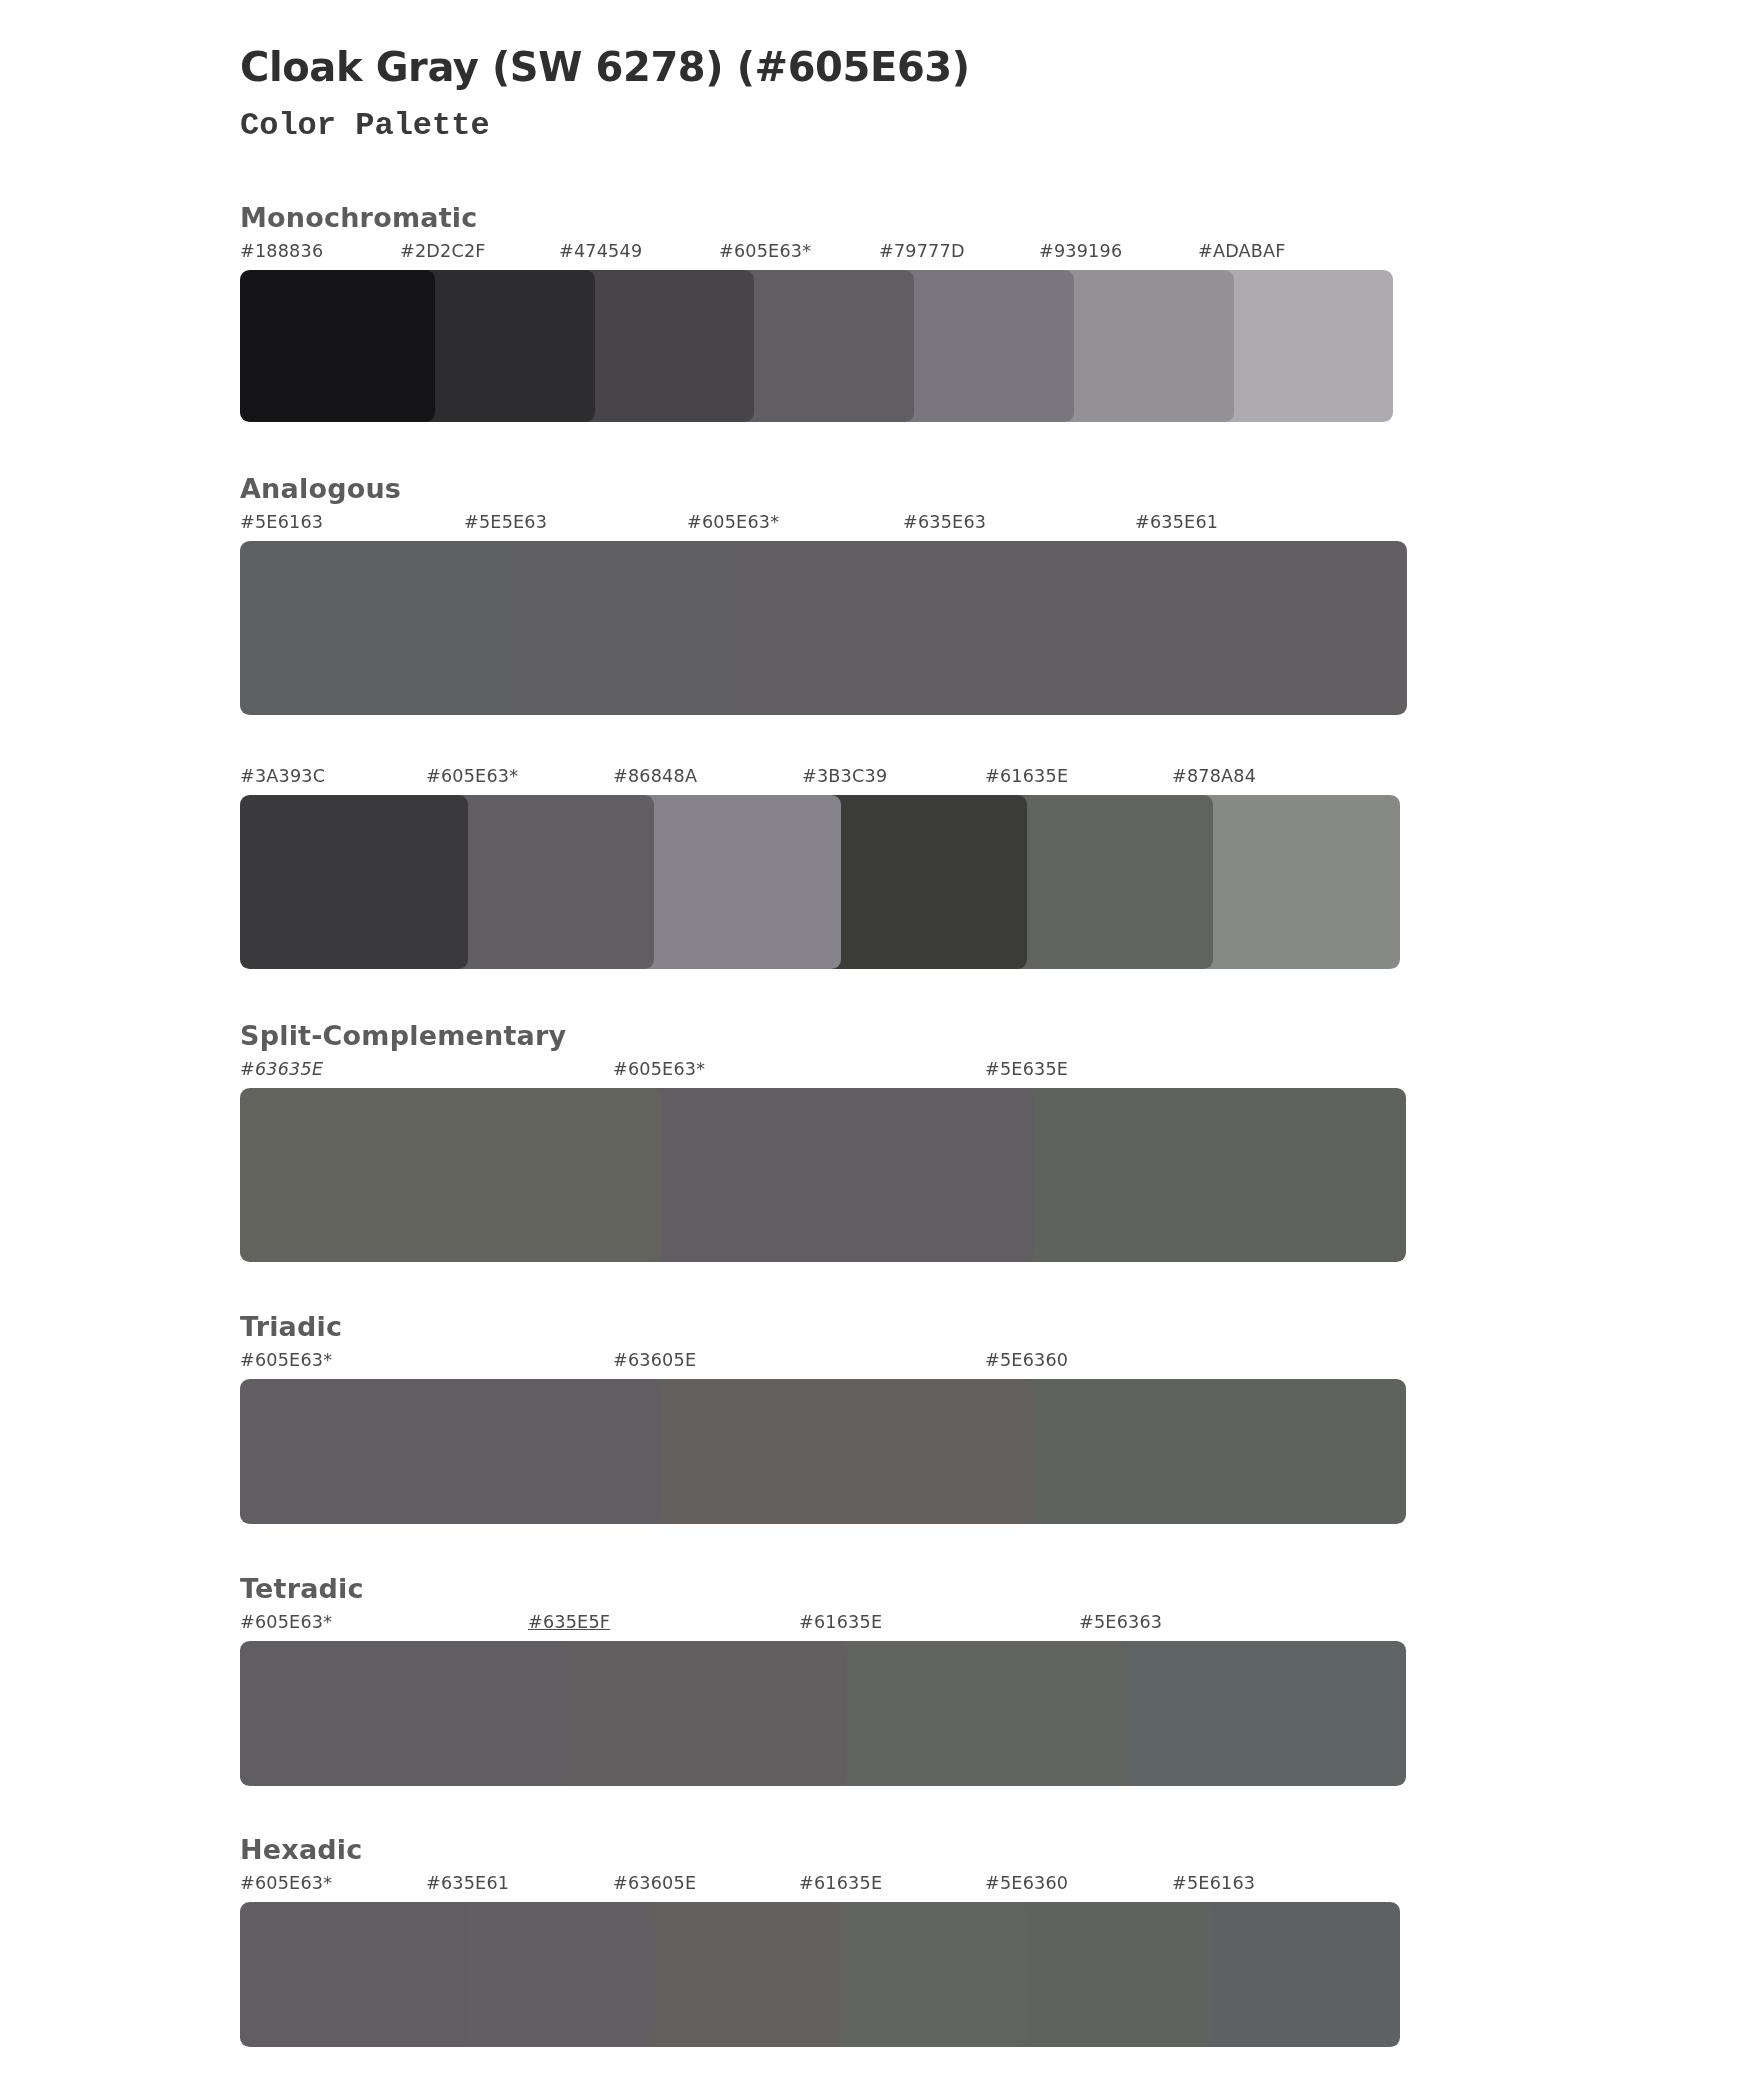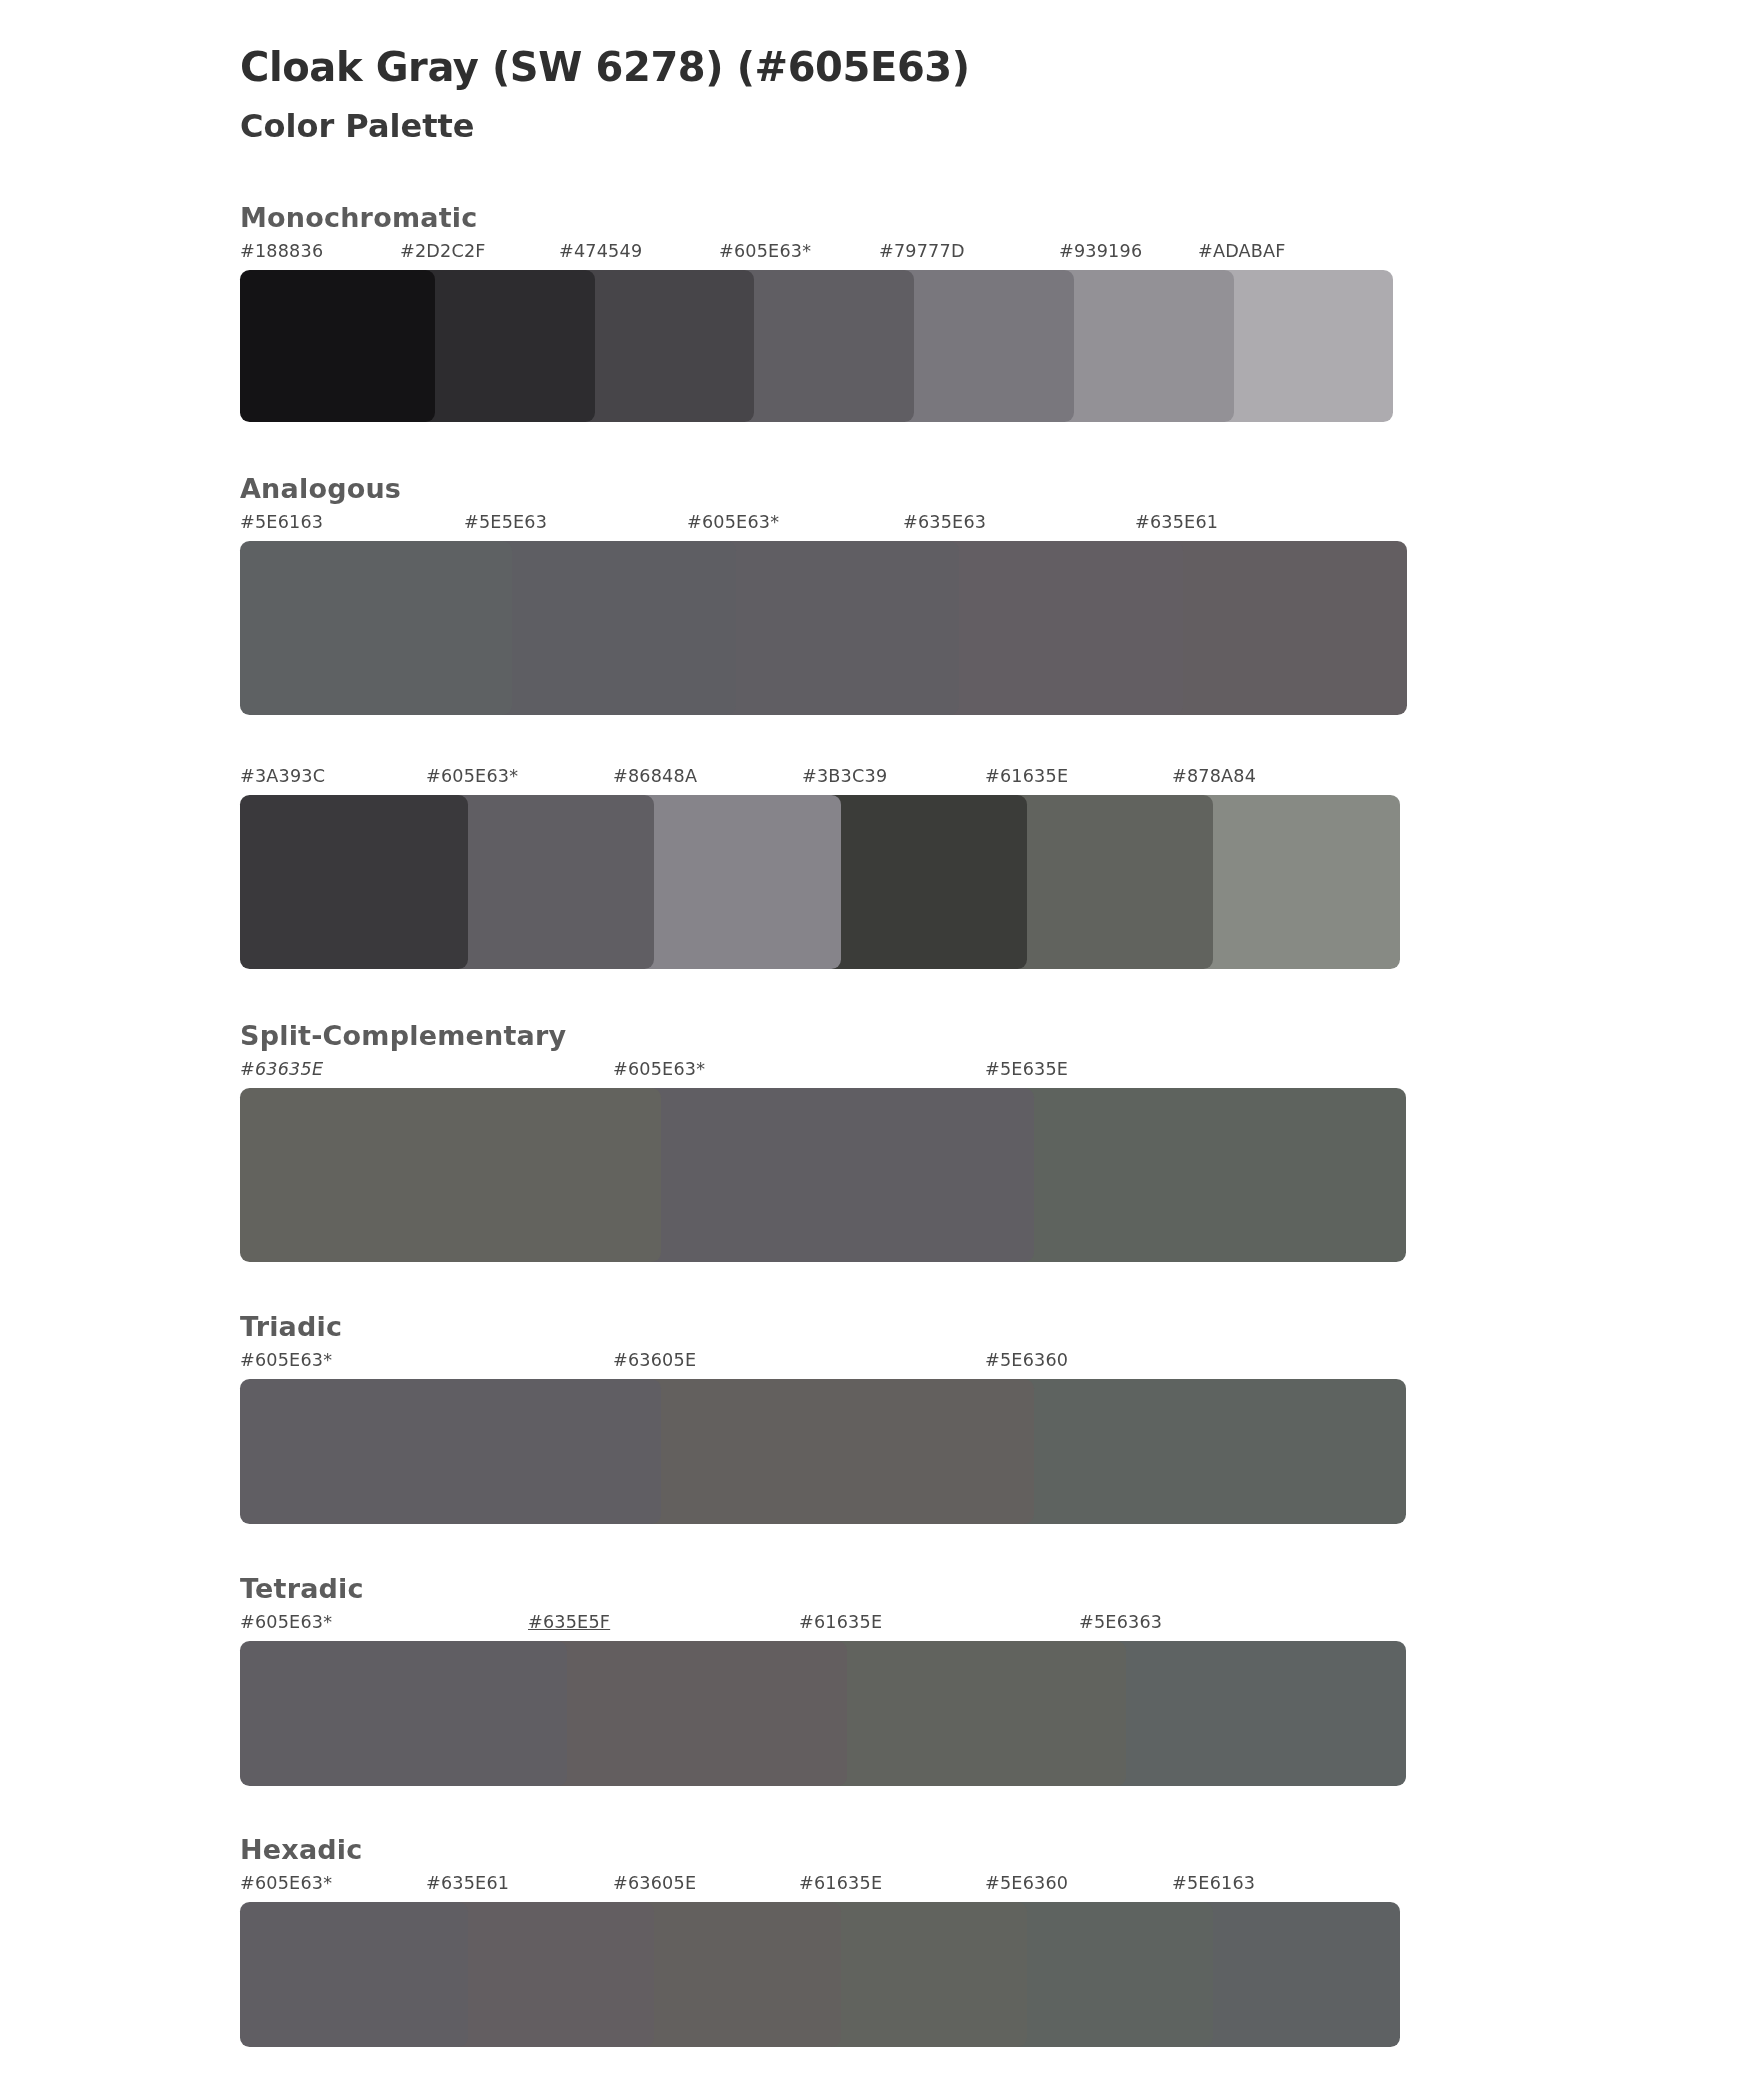--- a/index.html
+++ b/index.html
@@ -28,20 +28,21 @@
     margin: 0 0 0 240px;
     padding-top: 17.6px;
     line-height: 1.25;
   }
   .subtitle {
     font-size: 32px;
     font-weight: bold;
     color: #3a3a3a;
     margin: 14.4px 0 0 240px;
     line-height: 1.25;
+    font-family: Liberation Mono, monospace;
   }
   .section {
     margin: 4px 0 0 240px;
     position: relative;
   }
   .section-title {
     font-size: 27px;
     font-weight: bold;
     color: #5c5c5c;
     margin: 0 0 8px 0;
@@ -97,21 +98,21 @@
         <div class="swatch-label" style="left: 0px;">#188836</div>
         <div class="swatch" title="#141315" style="left: 0px; width: 195px; height: 152px; background: rgb(20, 19, 21); z-index: 7;"></div>
         <div class="swatch-label" style="left: 160px;">#2D2C2F</div>
         <div class="swatch" title="#2D2C2F" style="left: 160px; width: 195px; height: 152px; background: rgb(45, 44, 47); z-index: 6;"></div>
         <div class="swatch-label" style="left: 319px;">#474549</div>
         <div class="swatch" title="#474549" style="left: 319px; width: 195px; height: 152px; background: rgb(71, 69, 73); z-index: 5;"></div>
         <div class="swatch-label" style="left: 479px;">#605E63*</div>
         <div class="swatch" title="#605E63*" style="left: 479px; width: 195px; height: 152px; background: rgb(96, 94, 99); z-index: 4;"></div>
         <div class="swatch-label" style="left: 639px;">#79777D</div>
         <div class="swatch" title="#79777D" style="left: 639px; width: 195px; height: 152px; background: rgb(121, 119, 125); z-index: 3;"></div>
-        <div class="swatch-label" style="left: 819px;">#939196</div>
+        <div class="swatch-label" style="left: 799px;">#939196</div>
         <div class="swatch" title="#939196" style="left: 799px; width: 195px; height: 152px; background: rgb(147, 145, 150); z-index: 2;"></div>
         <div class="swatch-label" style="left: 958px;">#ADABAF</div>
         <div class="swatch" title="#ADABAF" style="left: 958px; width: 195px; height: 152px; background: rgb(173, 171, 175); z-index: 1;"></div>
       </div>
   </div>
 
   <div class="section" id="sec-analogous">
     <div class="section-title">Analogous</div>
     <div class="swatch-row" style="height: 206px;">
         <div class="swatch-label" style="left: 0px;">#5E6163</div>

